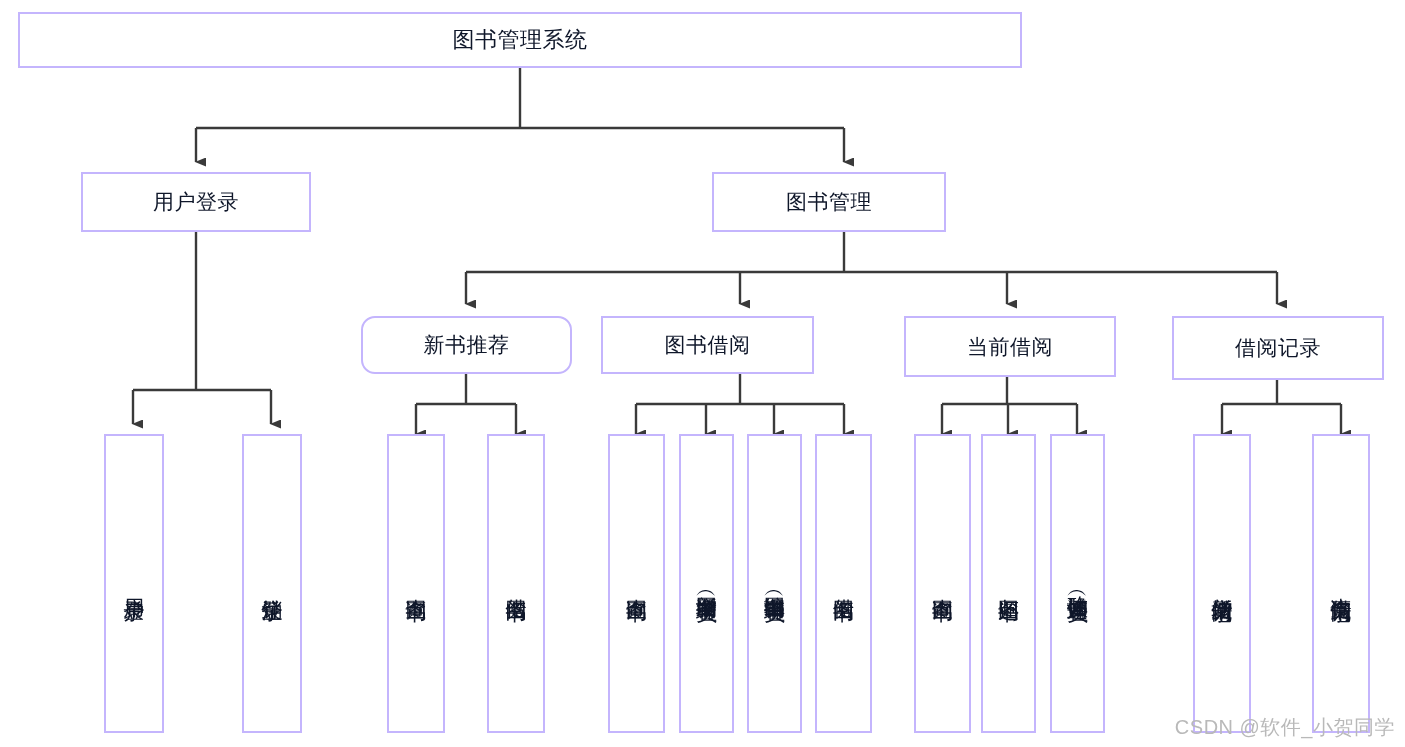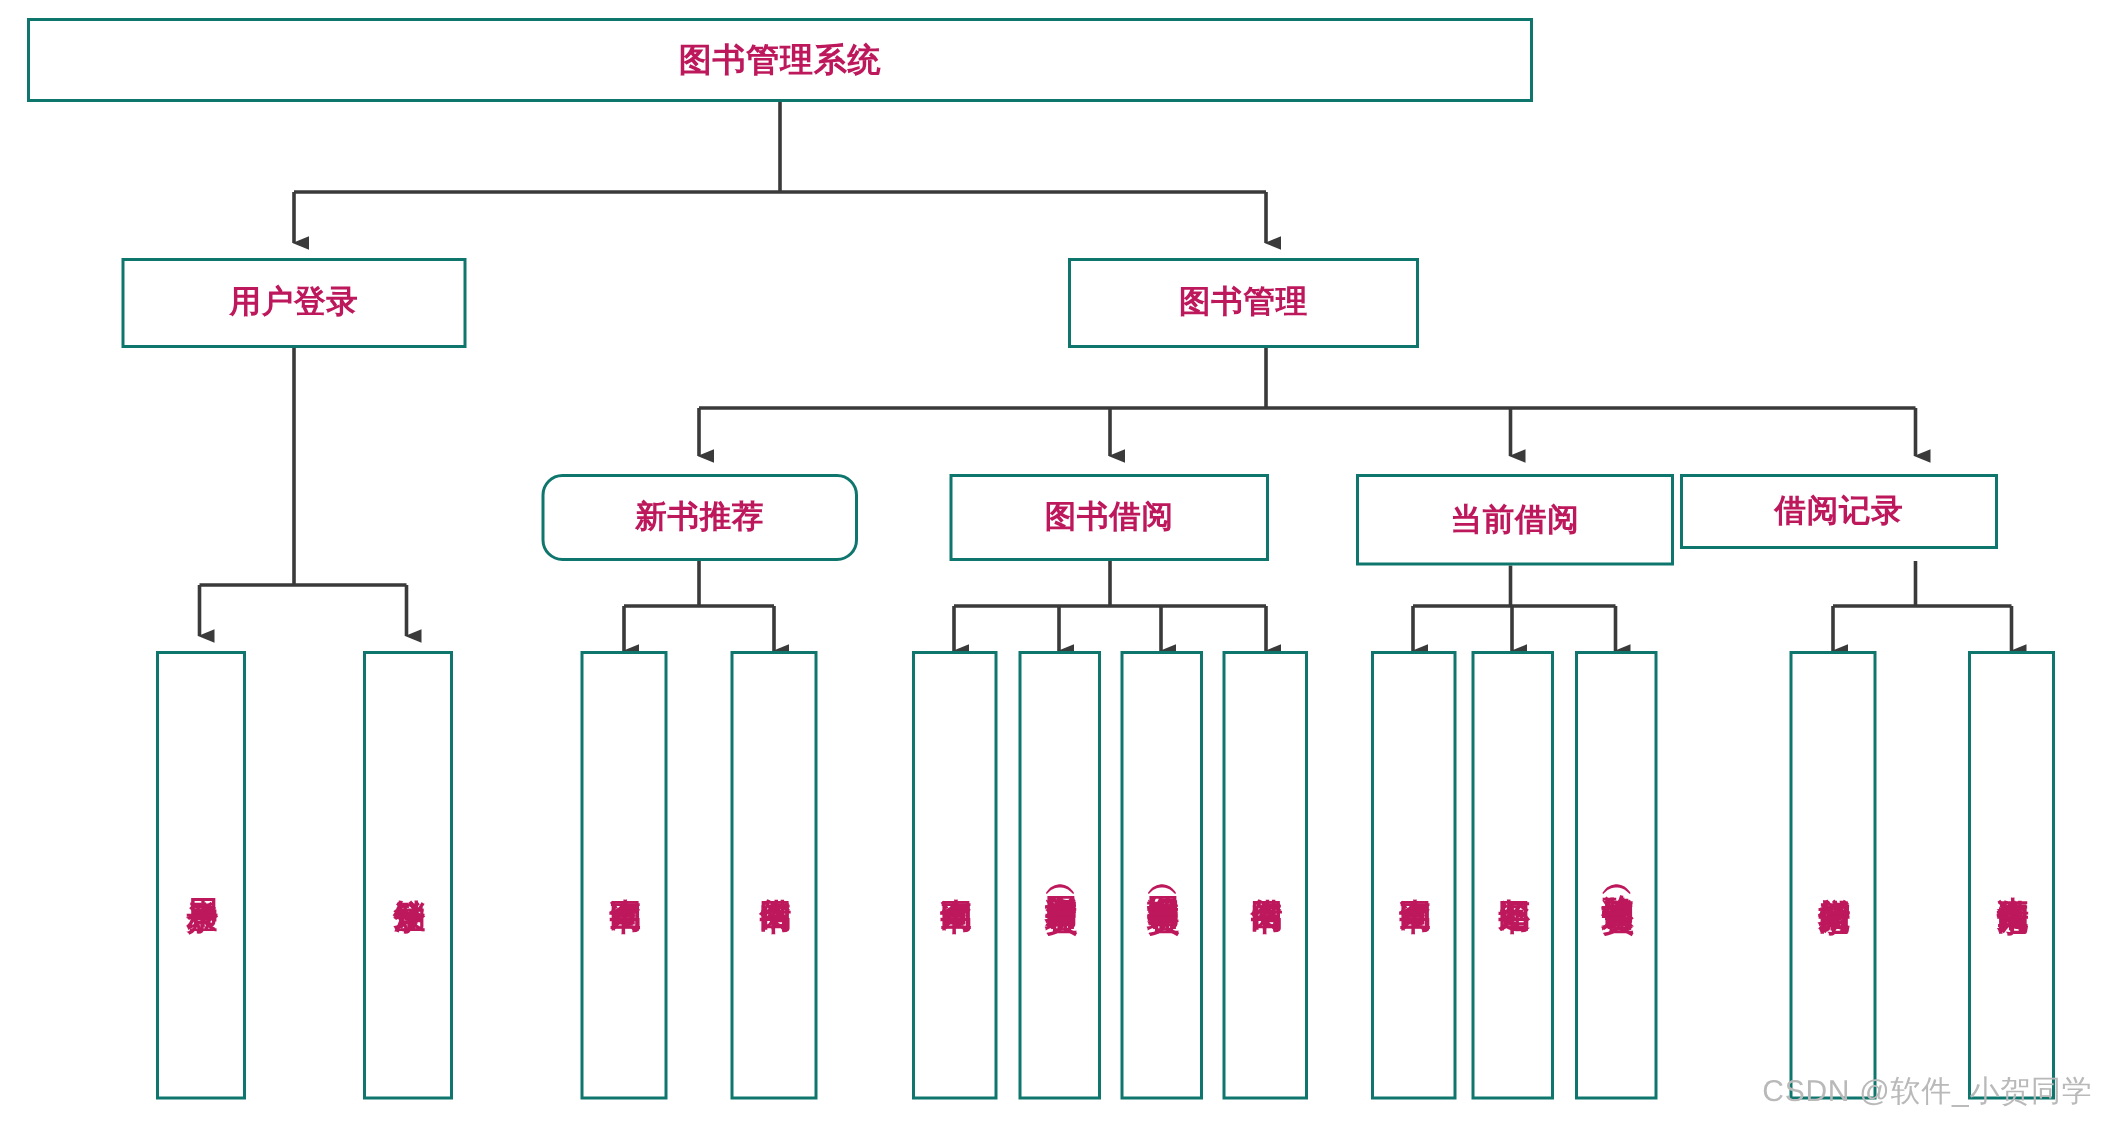--- a/index.html
+++ b/index.html
@@ -21,27 +21,26 @@
     position: absolute;
     left: 0;
     top: 0;
     width: 1405px;
     height: 747px;
   }
   .node {
     position: absolute;
     box-sizing: border-box;
     background: #ffffff;
-    border: 2px solid #0f766e;
+    border: 2px solid #c4b5fd;
     display: flex;
     align-items: center;
     justify-content: center;
-    color: #be185d;
+    color: #0f172a;
     z-index: 2;
-    font-weight: bold;
   }
   .node-h {
     font-size: 21px;
     letter-spacing: 0.5px;
     line-height: 1.2;
     white-space: nowrap;
   }
   .node-root {
     font-size: 22px;
   }
@@ -138,29 +137,29 @@
   </div>
 
   <div class="node node-h" style="left:712px; top:172px; width:234px; height:60px;">
     <span>图书管理</span>
   </div>
 
   <div class="node node-h" style="left:361px; top:316px; width:211px; height:58px;border-radius:14px;">
     <span>新书推荐</span>
   </div>
 
-  <div class="node node-h" style="left:633px; top:316px; width:213px; height:58px;">
+  <div class="node node-h" style="left:601px; top:316px; width:213px; height:58px;">
     <span>图书借阅</span>
   </div>
 
   <div class="node node-h" style="left:904px; top:316px; width:212px; height:61px;">
     <span>当前借阅</span>
   </div>
 
-  <div class="node node-h" style="left:1120px; top:316px; width:212px; height:50px;">
+  <div class="node node-h" style="left:1172px; top:316px; width:212px; height:64px;">
     <span>借阅记录</span>
   </div>
 
   <div class="node node-v" style="left:104px; top:434px; width:60px; height:299px;">
     <span class="vlabel">用户登录</span>
   </div>
 
   <div class="node node-v" style="left:242px; top:434px; width:60px; height:299px;">
     <span class="vlabel">注销登录</span>
   </div>

